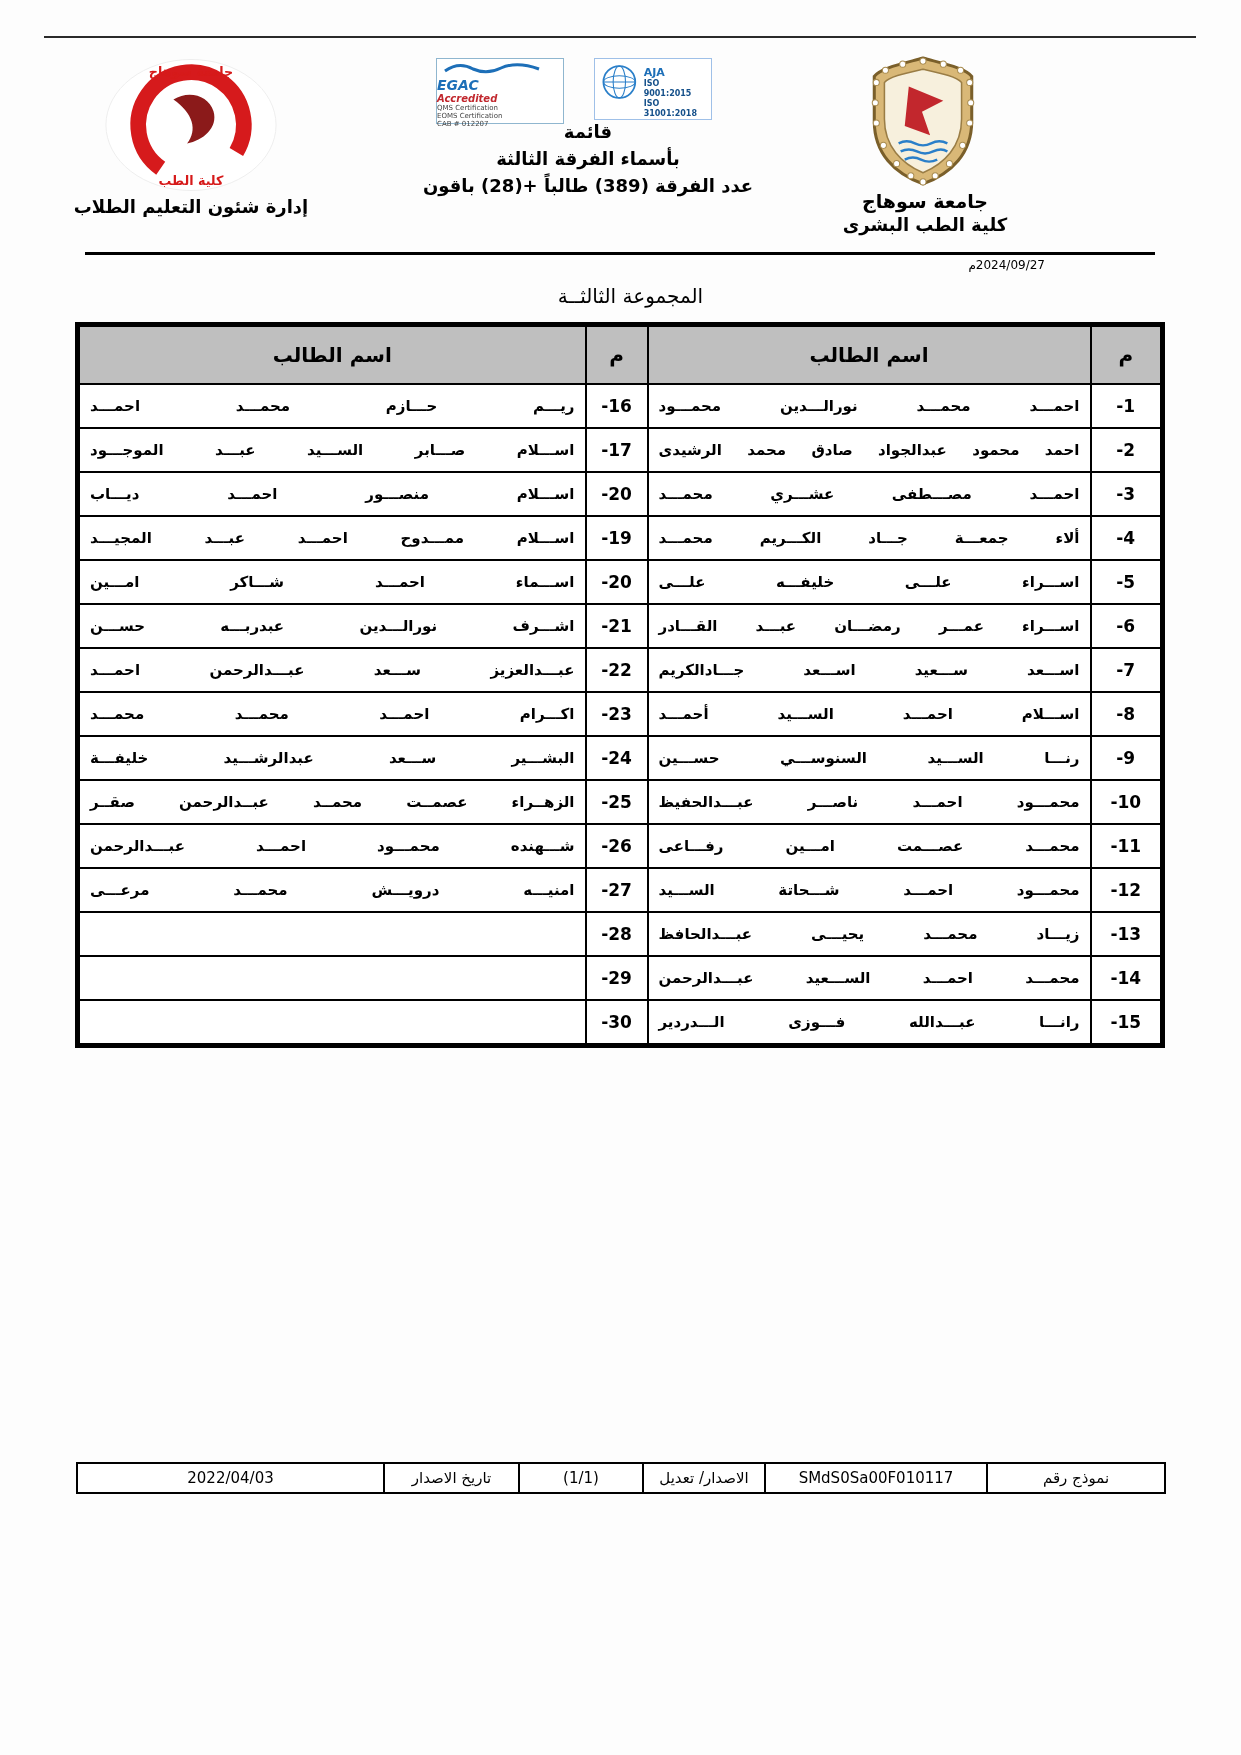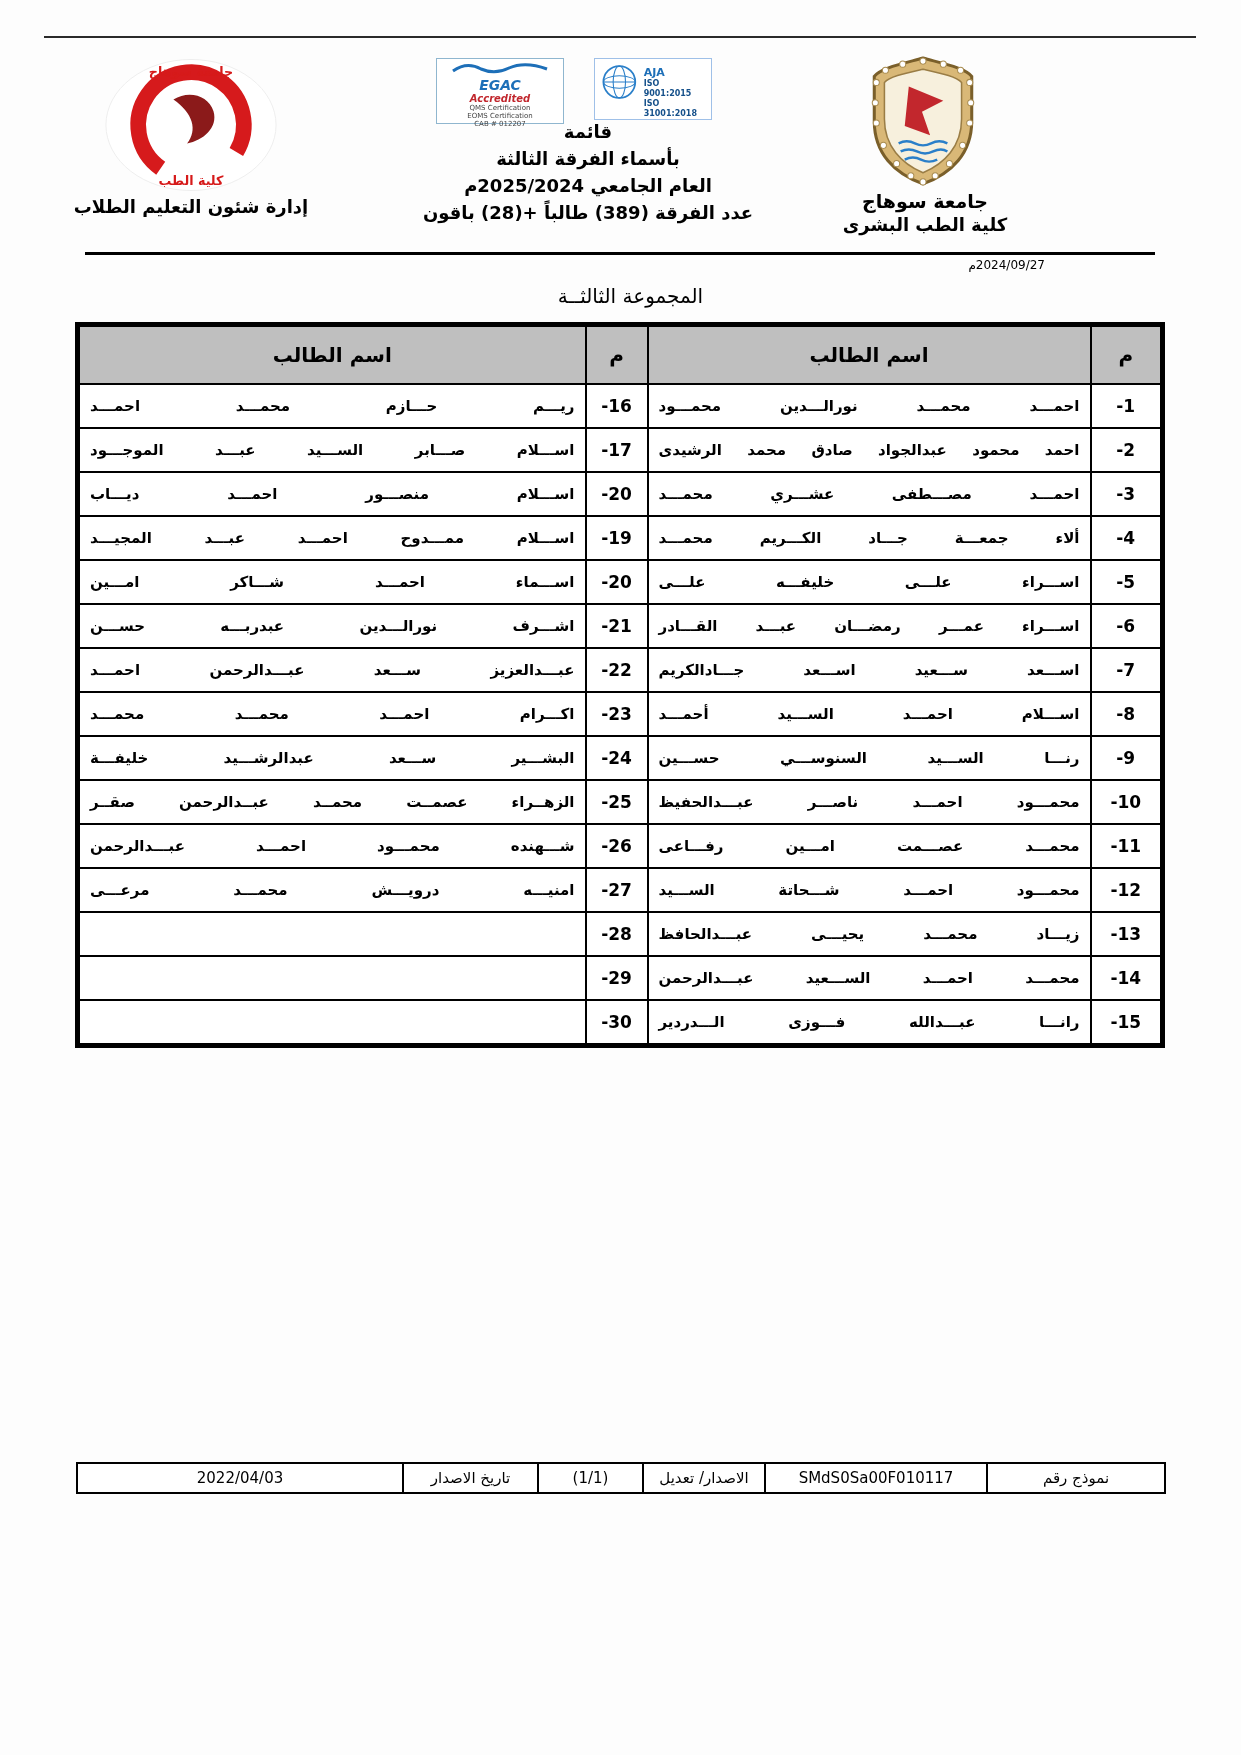--- a/index.html
+++ b/index.html
@@ -12,21 +12,21 @@
     overflow:hidden;
     direction:rtl;
   }
   .top-rule{position:absolute;top:36px;left:44px;width:1152px;height:2px;background:#2a2a2a;}
 
   
   .medicine-logo{position:absolute;top:56px;left:103px;width:176px;height:138px;}
   .dept-text{position:absolute;top:196px;left:58px;width:266px;text-align:center;
              font-weight:bold;font-size:18px;}
   .egac-box{position:absolute;top:58px;left:436px;width:126px;height:64px;
-            border:1px solid #8fb6cf;background:#fff;text-align:center;direction:ltr;}
+            border:1px solid #8fb6cf;background:#fff;direction:ltr;}
   .egac-brand{font-weight:bold;font-style:italic;color:#1d6fb8;font-size:14px;line-height:15px;}
   .egac-accredited{color:#c1272d;font-weight:bold;font-style:italic;font-size:10px;line-height:11px;}
   .egac-small{color:#444;font-size:7px;line-height:8px;}
   .aja-box{position:absolute;top:58px;left:594px;width:118px;height:62px;
            border:1px solid #9fc0e8;background:#fff;direction:ltr;
            display:flex;align-items:flex-start;gap:4px;padding:0 4px;box-sizing:border-box;}
   .aja-text{display:flex;flex-direction:column;justify-content:flex-end;height:100%;padding-bottom:5px;}
   .aja-brand{color:#1d6fb8;font-weight:bold;font-size:11px;line-height:12px;}
   .aja-iso{color:#15508a;font-size:8px;line-height:10px;font-weight:bold;}
 
@@ -66,21 +66,21 @@
     position:absolute;top:1462px;right:75px;width:1090px;height:32px;
     border:2px solid #000;display:flex;direction:rtl;box-sizing:border-box;background:#fff;
   }
   .footer-cell{
     display:flex;align-items:center;justify-content:center;
     font-size:15px;font-weight:normal;border-left:2px solid #000;box-sizing:border-box;
     white-space:nowrap;overflow:hidden;direction:rtl;
   }
   .footer-cell:last-child{border-left:none;flex:1;}
   .fw0{width:178px;} .fw1{width:222px;direction:ltr;} .fw2{width:122px;}
-  .fw3{width:105px;direction:ltr;} .fw4{width:135px;}
+  .fw3{width:124px;direction:ltr;} .fw4{width:135px;}
 </style>
 </head>
 <body>
 
 <div class="page">
 
   <div class="top-rule"></div>
 
   <svg class="medicine-logo" viewBox="0 0 180 140">
     <ellipse cx="90" cy="70" rx="87" ry="67" fill="#ffffff" stroke="#eeeeee"></ellipse>
@@ -112,21 +112,20 @@
     <div class="aja-text">
       <div class="aja-brand">AJA</div>
       <div class="aja-iso">ISO 9001:2015</div>
       <div class="aja-iso">ISO 31001:2018</div>
     </div>
   </div>
 
   <div class="center-titles">
     <div>قائمة</div>
     <div>بأسماء الفرقة الثالثة</div>
-    <div>العام الجامعي 2025/2024م</div>
     <div>عدد الفرقة (389) طالباً +(28) باقون</div>
   </div>
 
   <svg class="univ-emblem" viewBox="0 0 112 132">
     <path d="M56,4 C78,10 98,14 104,22 L104,66 C104,98 84,118 56,128 C28,118 8,98 8,66 L8,22 C14,14 34,10 56,4 Z" fill="#d9b877" stroke="#7a5f2a" stroke-width="3"></path>
     <path d="M56,15 C74,19 89,22 94,28 L94,64 C94,91 77,108 56,117 C35,108 18,91 18,64 L18,28 C23,22 38,19 56,15 Z" fill="#f7f0dd" stroke="#9a7d45" stroke-width="1.5"></path>
     <g fill="#ffffff" stroke="#a98c50" stroke-width="1">
       <circle cx="56" cy="7" r="3"></circle>
         <circle cx="76" cy="10" r="3"></circle>
         <circle cx="93" cy="16" r="3"></circle>

